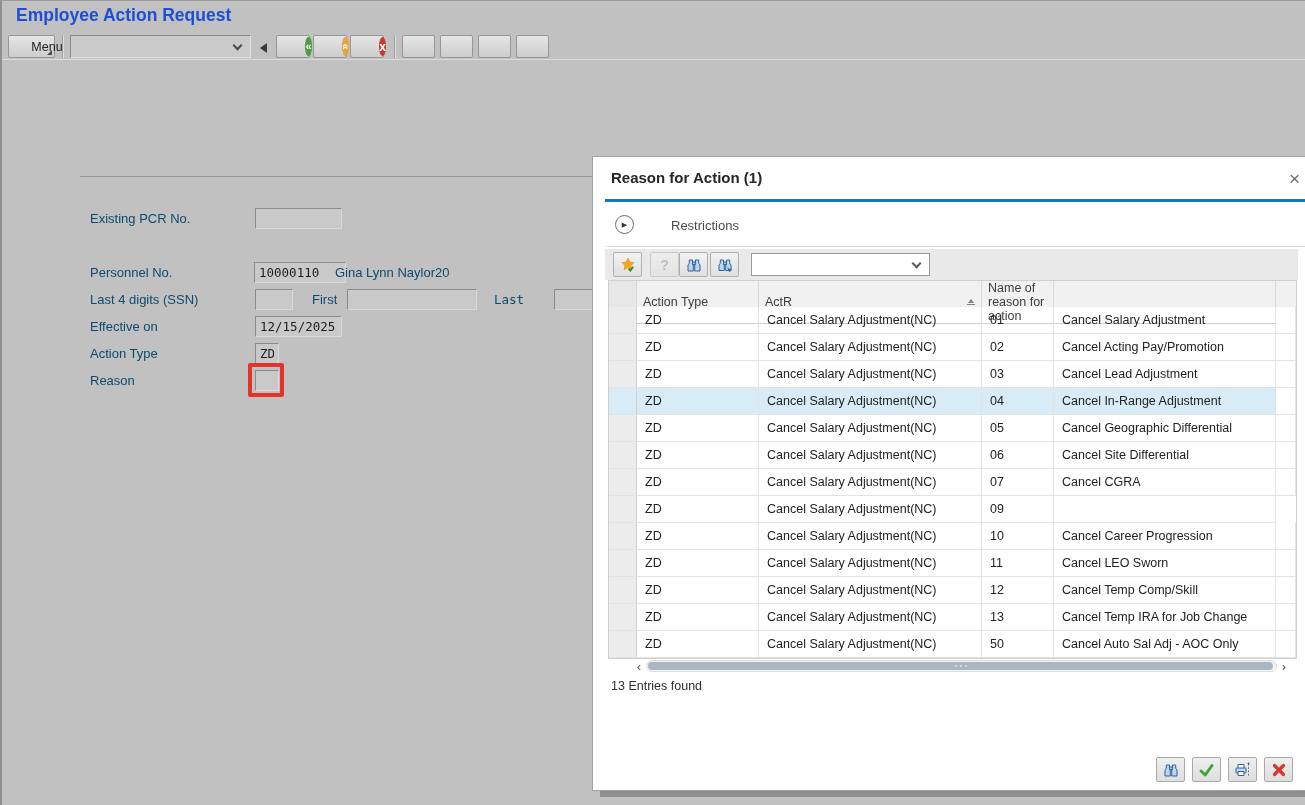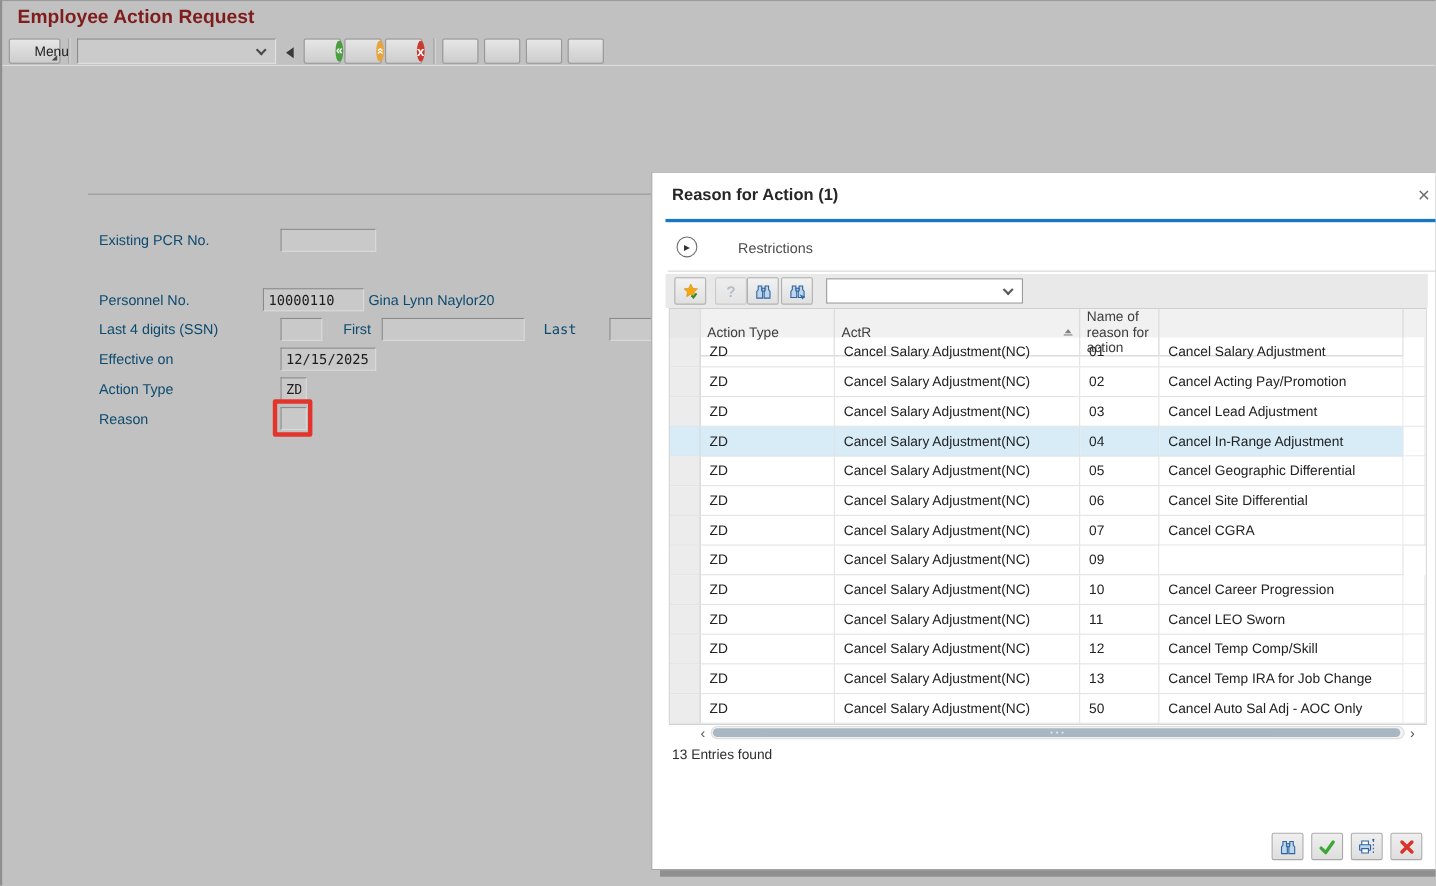--- a/index.html
+++ b/index.html
@@ -10,21 +10,21 @@
   }
   *{box-sizing:border-box;margin:0;padding:0;}
   html,body{width:1305px;height:805px;overflow:hidden;}
   body{
     position:relative;background:var(--page-bg);
     font-family:"Liberation Sans",sans-serif;color:#222;
     border-left:2px solid #8f8f8f;border-top:1px solid #9b9b9b;
   }
   .abs{position:absolute;}
   
-  .win-title{left:14px;top:4px;font-size:17.5px;font-weight:bold;color:#7f1d1d;}
+  .win-title{left:14px;top:4px;font-size:17.5px;font-weight:bold;color:#1d4ed8;}
   
   .main-toolbar{left:0;top:32px;width:100%;height:27px;border-bottom:1px solid #dcdcdc;}
   .tb-btn{position:absolute;top:2px;height:23px;background:linear-gradient(#e6e6e6,#cdcdcd);
     border:1px solid #979797;border-radius:2px;display:flex;align-items:center;justify-content:center;padding-left:31px;}
   .menu-btn{left:6px;width:47px;font-size:12.5px;color:#222;}
   .menu-btn::after{content:"";position:absolute;right:2px;bottom:2px;
     border-left:5px solid transparent;border-bottom:5px solid #4a4a4a;}
   .vsep{position:absolute;top:2px;width:1px;height:23px;background:#a0a0a0;box-shadow:1px 0 0 #dedede;}
   .combo{position:absolute;background:#cbcbcb;border:1px solid;border-color:#8a8a8a #e2e2e2 #e2e2e2 #8a8a8a;}
   .main-combo{left:68px;top:2px;width:181px;height:23px;}
@@ -153,21 +153,21 @@
     </svg>
   </div>
 </div>
 
 <div class="abs form-rule"></div>
 
 <div class="abs flabel" style="left:88px;top:207px">Existing PCR No.</div>
 <input class="fld" style="left: 253px; top: 207px; width: 87px;" readonly="" value="">
 
 <div class="abs flabel" style="left:88px;top:261px">Personnel No.</div>
-<input class="fld" style="left: 237px; top: 261px; width: 92px;" readonly="" value="10000110">
+<input class="fld" style="left: 252px; top: 261px; width: 92px;" readonly="" value="10000110">
 <div class="abs flabel" style="left:333px;top:261px">Gina Lynn Naylor20</div>
 
 <div class="abs flabel" style="left:88px;top:288px">Last 4 digits (SSN)</div>
 <input class="fld" style="left: 253px; top: 288px; width: 38px;" readonly="" value="">
 <div class="abs flabel" style="left:310px;top:288px">First</div>
 <input class="fld" style="left: 345px; top: 288px; width: 130px;" readonly="" value="">
 <div class="abs flabel mono-label" style="left:492px;top:288px">Last</div>
 <input class="fld" style="left: 552px; top: 288px; width: 90px;" readonly="" value="">
 
 <div class="abs flabel" style="left:88px;top:315px">Effective on</div>

